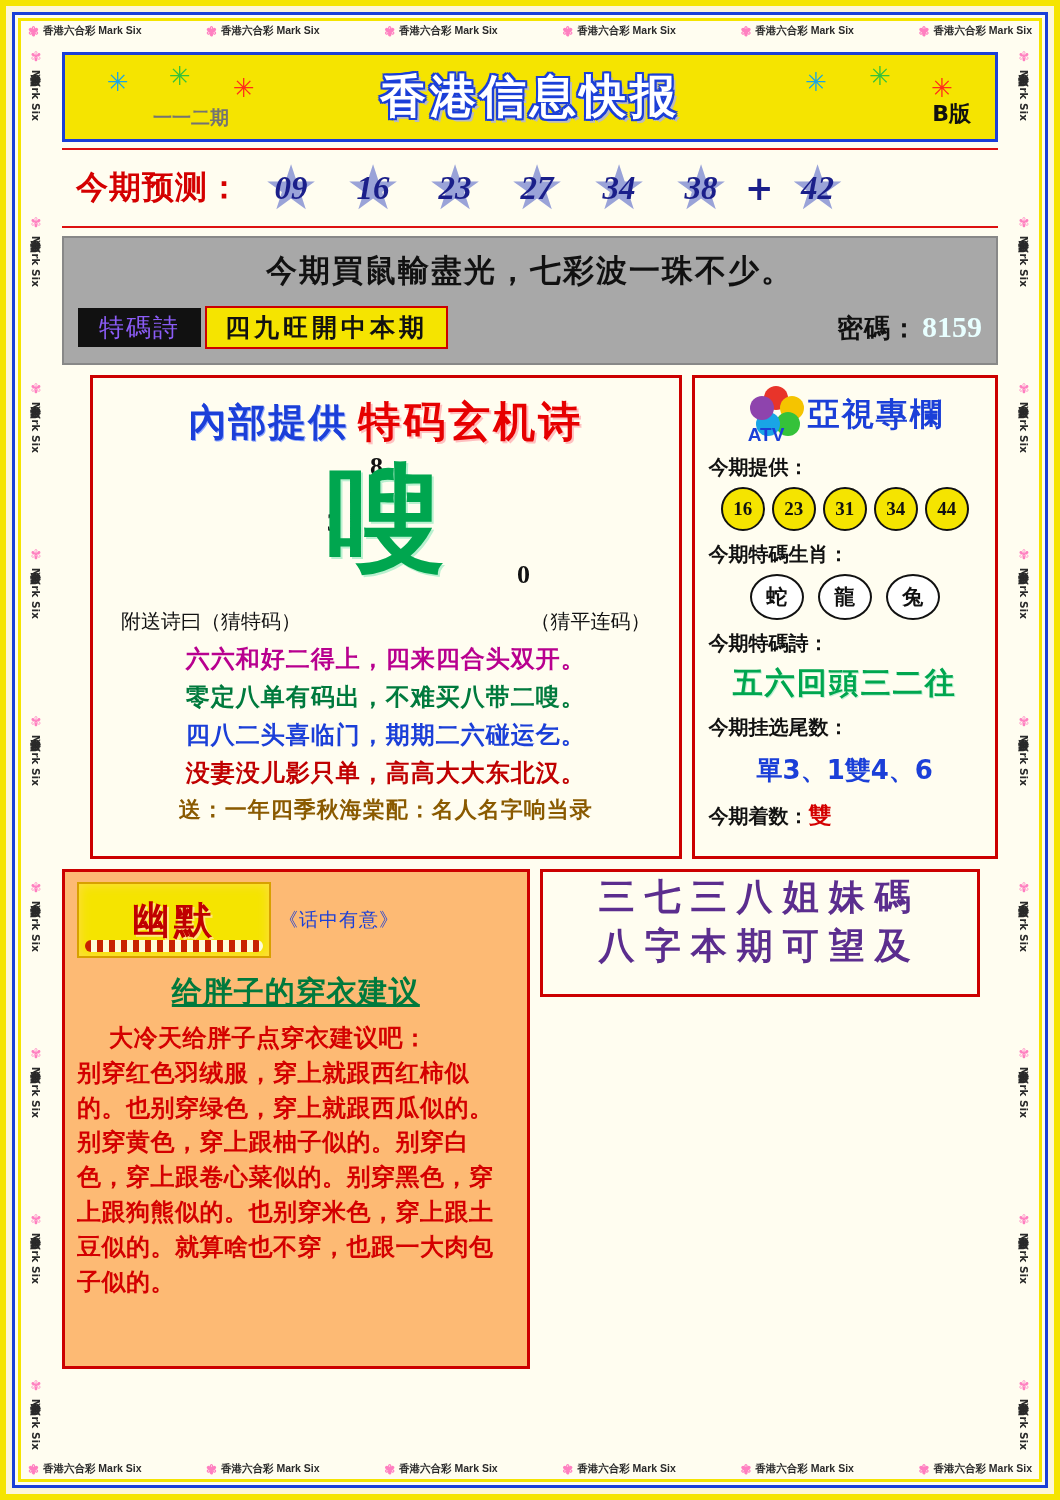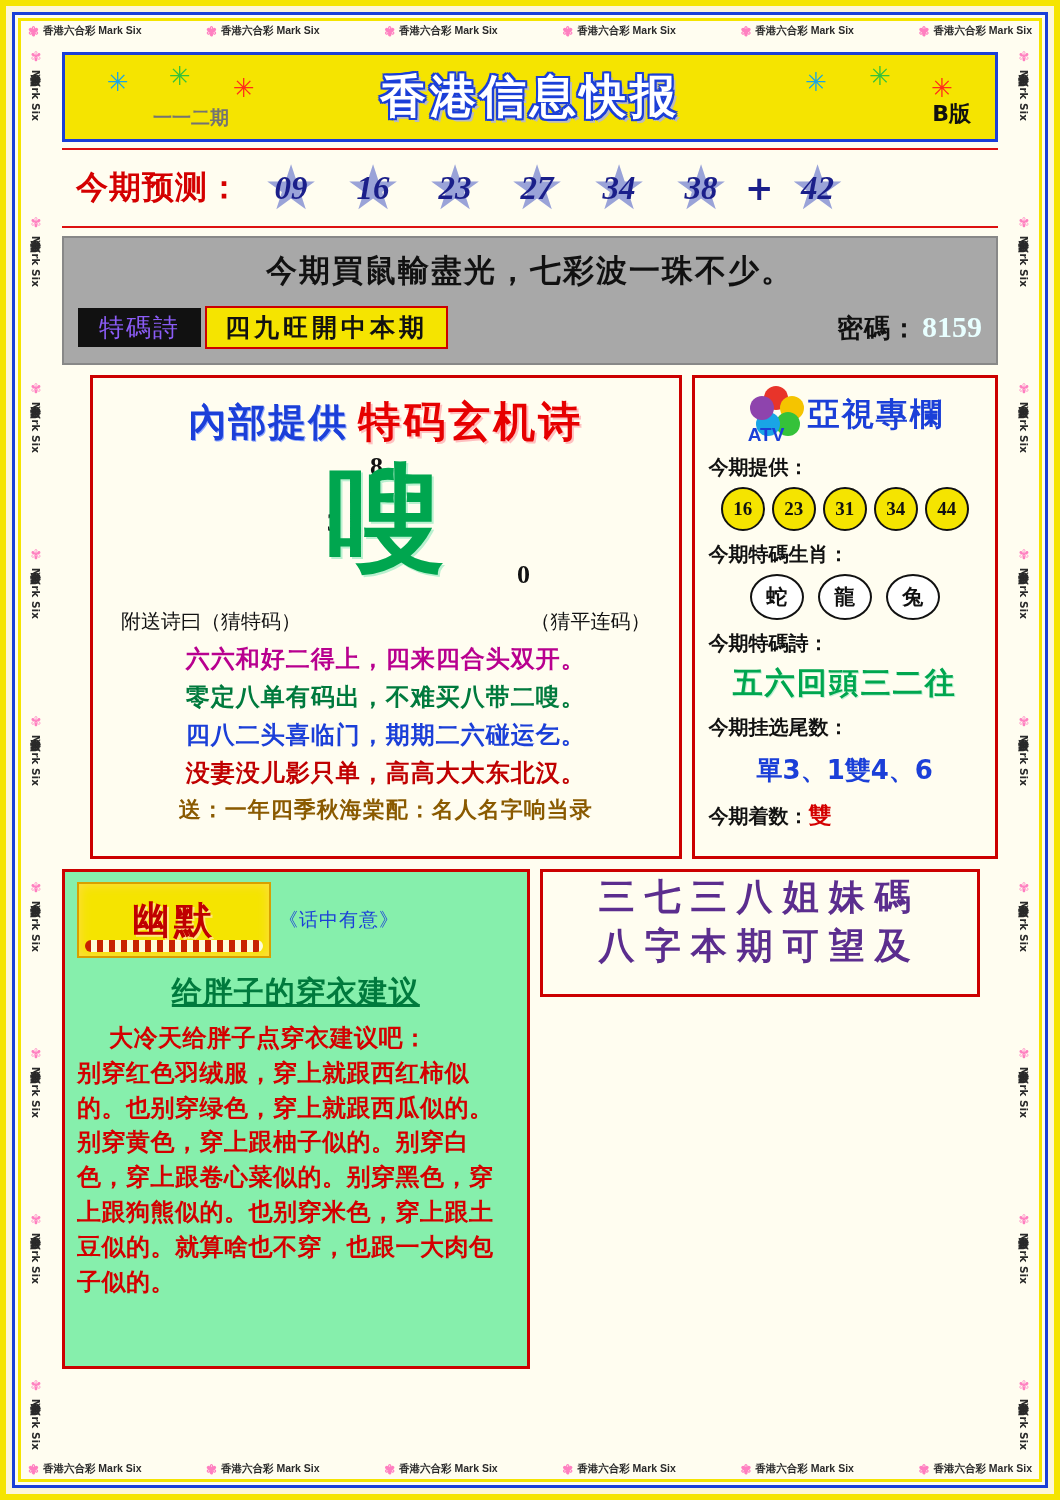--- a/index.html
+++ b/index.html
@@ -227,21 +227,21 @@
     text-shadow:1px 1px 0 #bdf0d3;
   }
   .atv-tail{
     text-align:center;font-size:26px;font-weight:bold;color:#1b3fd8;margin:12px 0;
   }
   .atv-last{font-size:20px;font-weight:bold;color:#111;margin-left:4px;}
   .atv-last .v{color:#d40000;font-size:23px;}
 
   
   .bottom{display:flex;margin-top:10px;gap:10px;}
-  .humor-box{width:475px;height:500px;border:3px solid #cc0000;background:#86efac;box-sizing:border-box;padding:10px 12px;}
+  .humor-box{width:475px;height:500px;border:3px solid #cc0000;background:#fdba74;box-sizing:border-box;padding:10px 12px;}
   .humor-head{display:flex;align-items:center;gap:8px;}
   .humor-badge{
     width:190px;height:72px;background:#f5e400;border:2px solid #d8a000;
     display:flex;align-items:center;justify-content:center;position:relative;
     box-shadow:inset 0 0 12px #ffdb4d;
   }
   .humor-badge span{
     font-size:38px;font-weight:bold;color:#c00000;letter-spacing:4px;
     text-shadow:2px 2px 0 #ffe680;
   }

